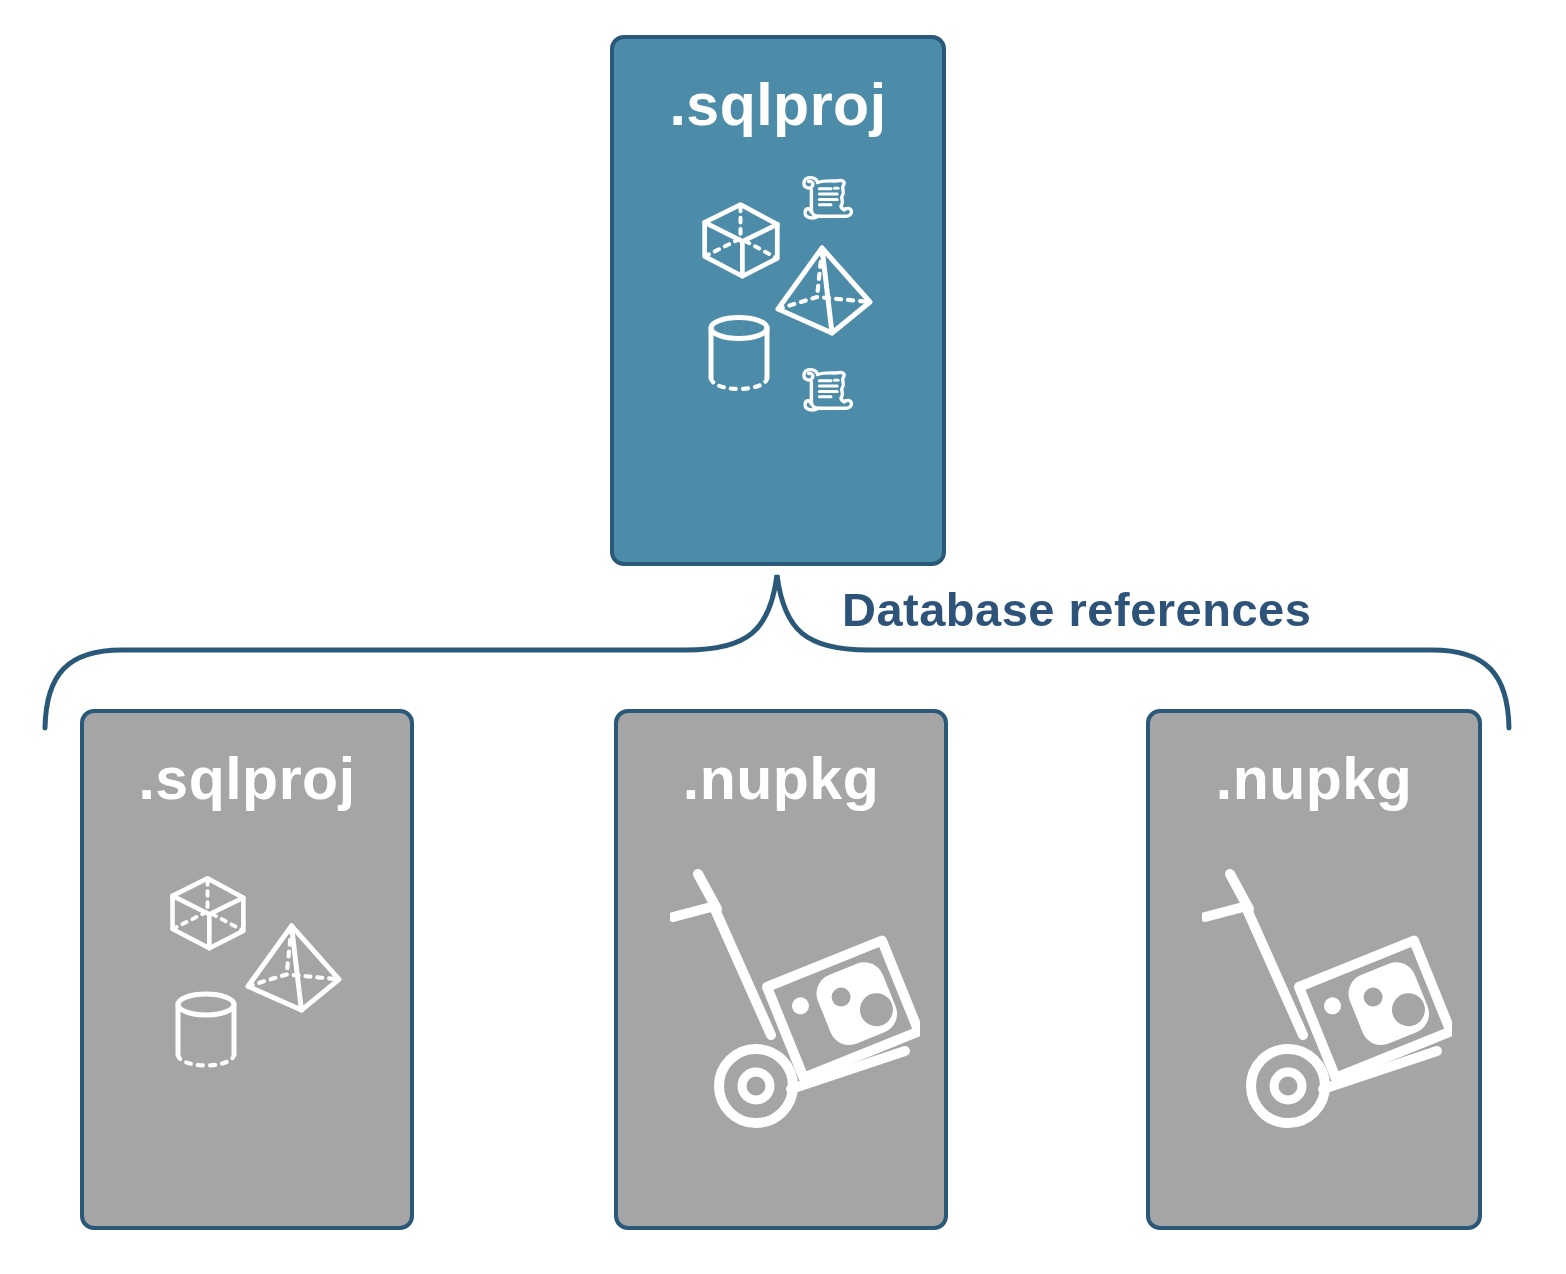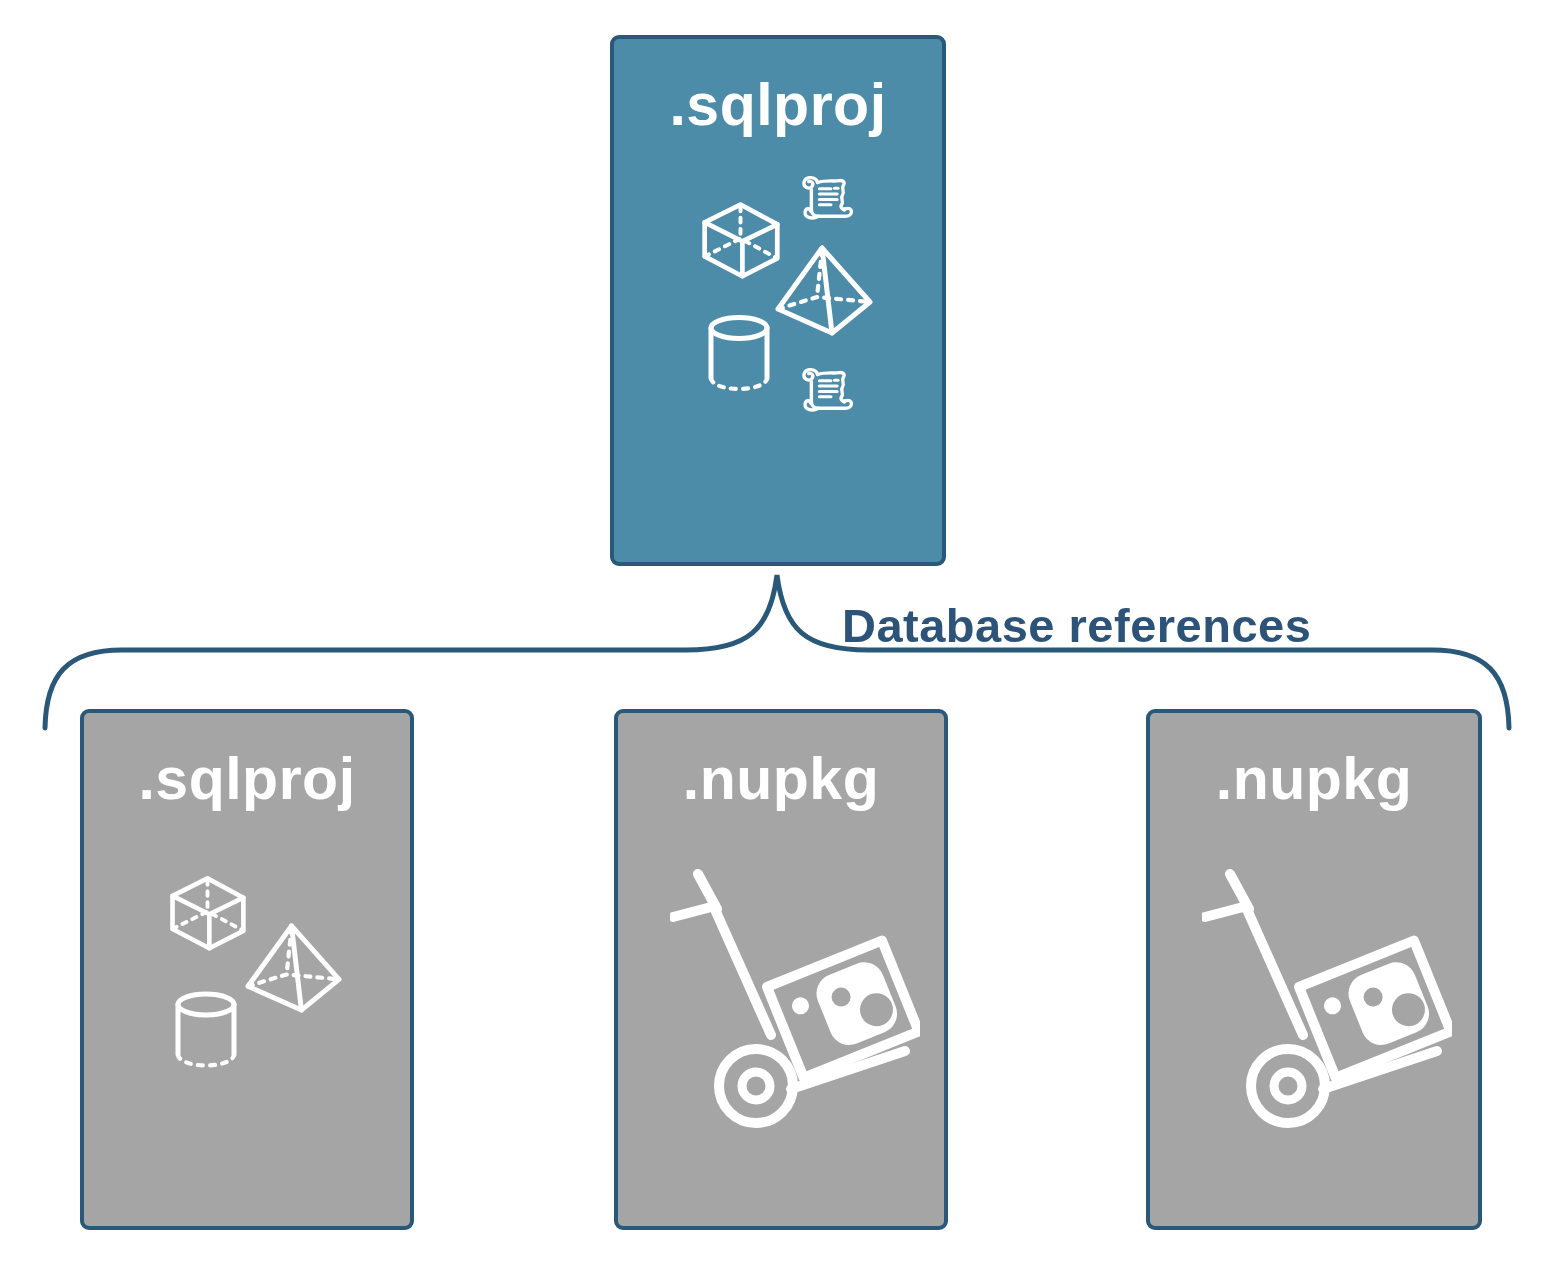--- a/index.html
+++ b/index.html
@@ -10,34 +10,34 @@
     --icon:#FFFFFF;
   }
   html,body{margin:0;padding:0;background:#ffffff;}
   .canvas{
     position:relative;width:1566px;height:1274px;background:#ffffff;overflow:hidden;
     font-family:"Liberation Sans", sans-serif;
   }
   .card{
     position:absolute;box-sizing:border-box;
     border:4px solid var(--outline);
-    border-radius:9px;
+    border-radius:14px;
   }
   .card.accent{background:var(--accent);}
   .card.gray{background:var(--gray);}
   .card h2{
     margin:0;padding-top:36px;
     text-align:center;
     font-size:59px;line-height:1.05;font-weight:700;
     color:#ffffff;letter-spacing:0.5px;
   }
   .ic{position:absolute;display:block;}
   .brace{position:absolute;left:0;top:0;width:1566px;height:1274px;pointer-events:none;}
   .connector-label{
-    position:absolute;left:842px;top:598px;
+    position:absolute;left:842px;top:582px;
     font-size:47px;font-weight:700;color:var(--navy-text);
     white-space:nowrap;letter-spacing:0.5px;
   }
   .defs{position:absolute;width:0;height:0;overflow:hidden;}
 </style>
 </head>
 <body>
 
 <div class="canvas">
 

